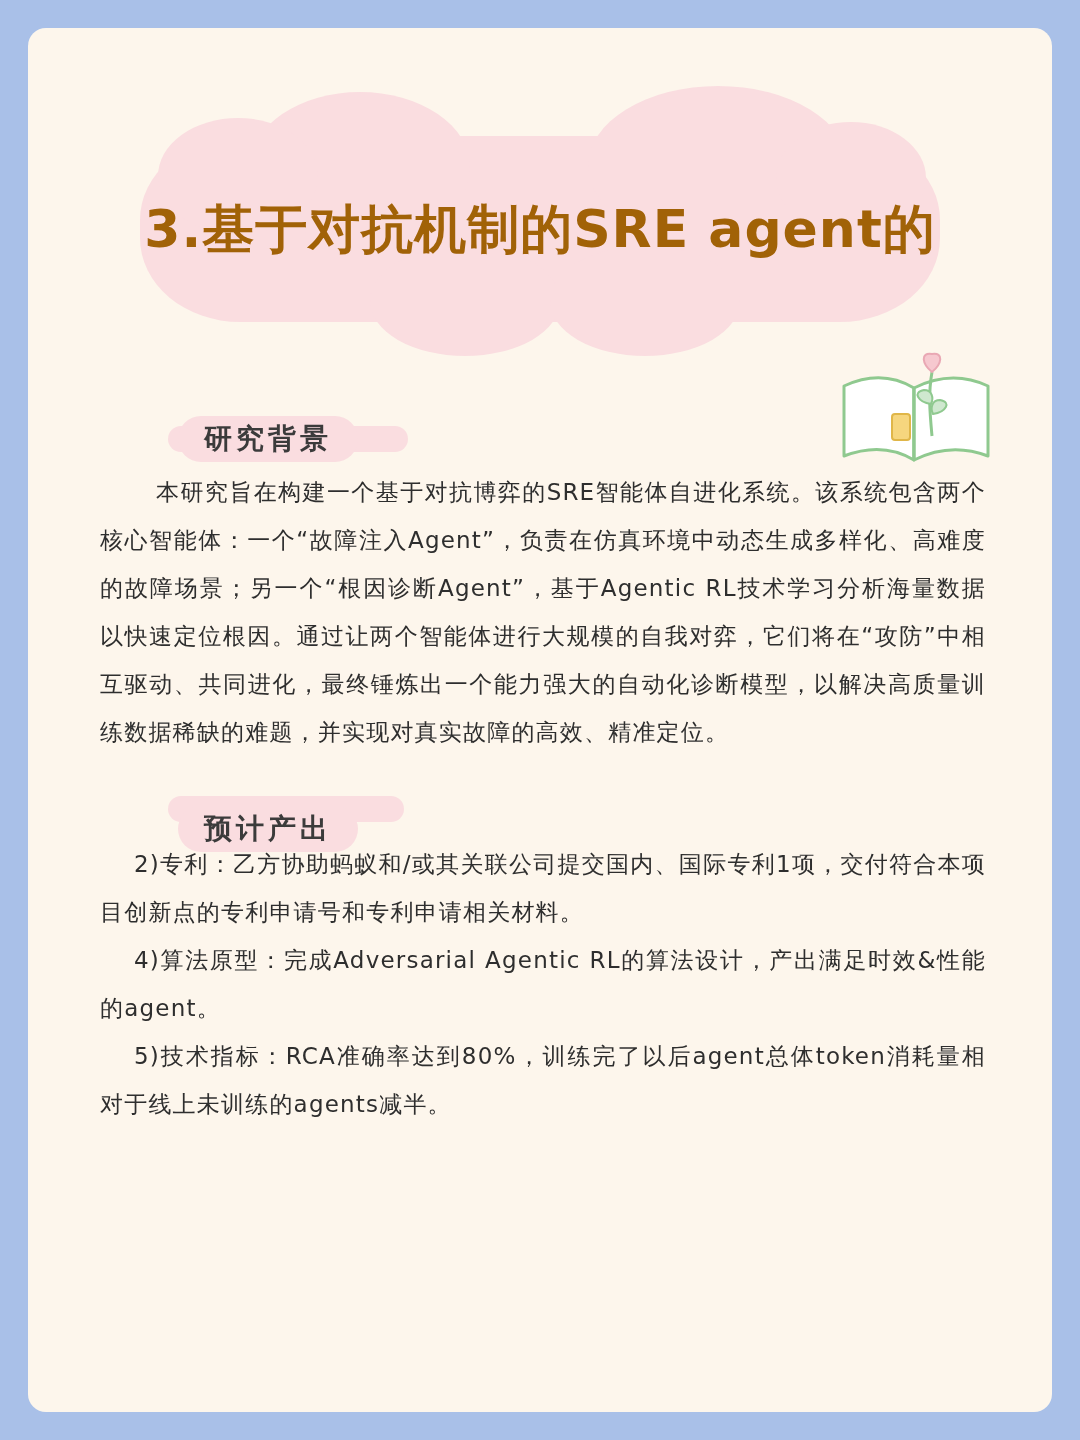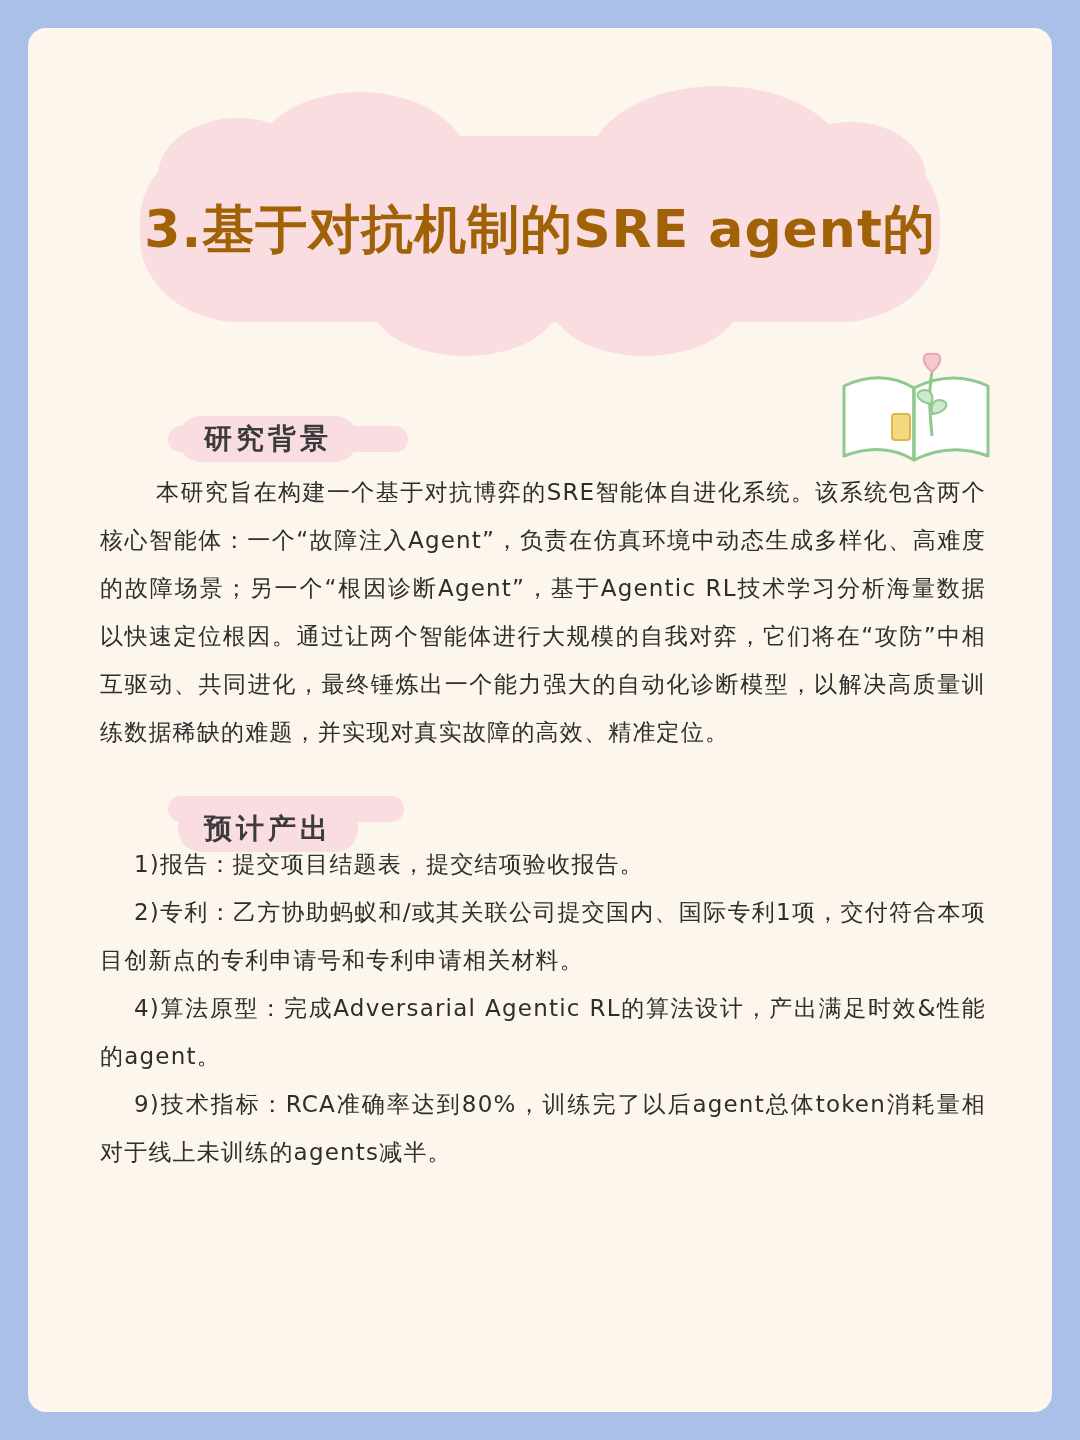--- a/index.html
+++ b/index.html
@@ -177,19 +177,18 @@
 
   <div class="head-bg-tail" style="left:140px; top:398px; width:240px;"></div>
   <div class="section-head" id="head-background">研究背景</div>
 
   <div class="body-text" id="para-background">本研究旨在构建一个基于对抗博弈的SRE智能体自进化系统。该系统包含两个核心智能体：一个“故障注入Agent”，负责在仿真环境中动态生成多样化、高难度的故障场景；另一个“根因诊断Agent”，基于Agentic RL技术学习分析海量数据以快速定位根因。通过让两个智能体进行大规模的自我对弈，它们将在“攻防”中相互驱动、共同进化，最终锤炼出一个能力强大的自动化诊断模型，以解决高质量训练数据稀缺的难题，并实现对真实故障的高效、精准定位。</div>
 
   <div class="head-bg-tail" style="left:140px; top:768px; width:236px;"></div>
   <div class="section-head" id="head-output">预计产出</div>
 
   <div class="body-text" id="list-output">
-    <p class="list-item">1)报告：提交项目结题表，提交结项验收报告。</p>
     <p class="list-item">2)专利：乙方协助蚂蚁和/或其关联公司提交国内、国际专利1项，交付符合本项目创新点的专利申请号和专利申请相关材料。</p>
     <p class="list-item">4)算法原型：完成Adversarial Agentic RL的算法设计，产出满足时效&amp;性能的agent。</p>
-    <p class="list-item">9)技术指标：RCA准确率达到80%，训练完了以后agent总体token消耗量相对于线上未训练的agents减半。</p>
+    <p class="list-item">5)技术指标：RCA准确率达到80%，训练完了以后agent总体token消耗量相对于线上未训练的agents减半。</p>
   </div>
 
 </div>
 
 </body></html>

